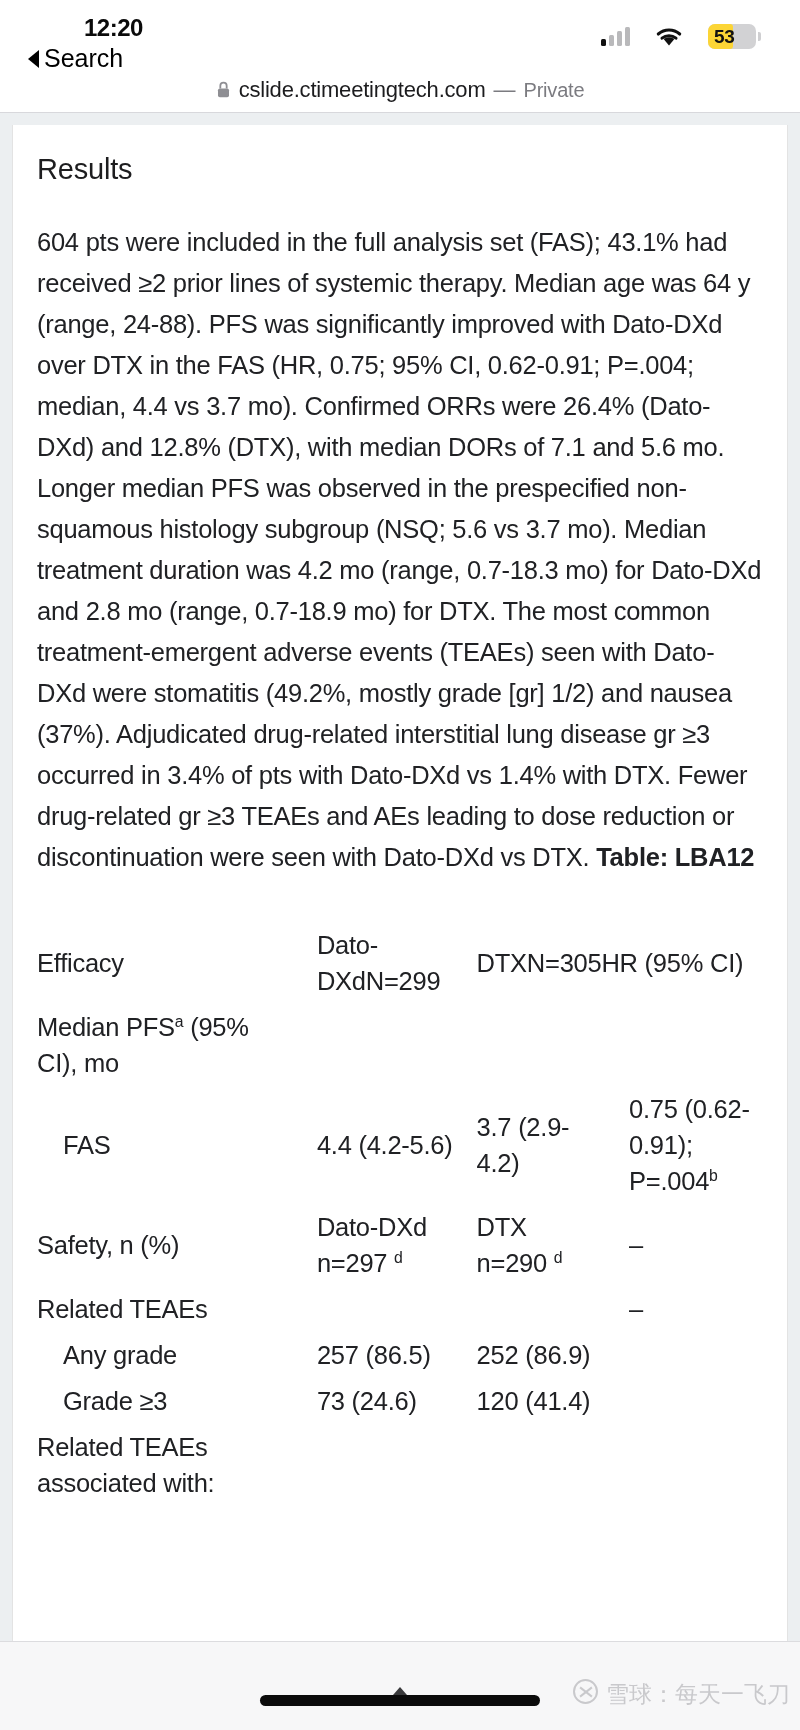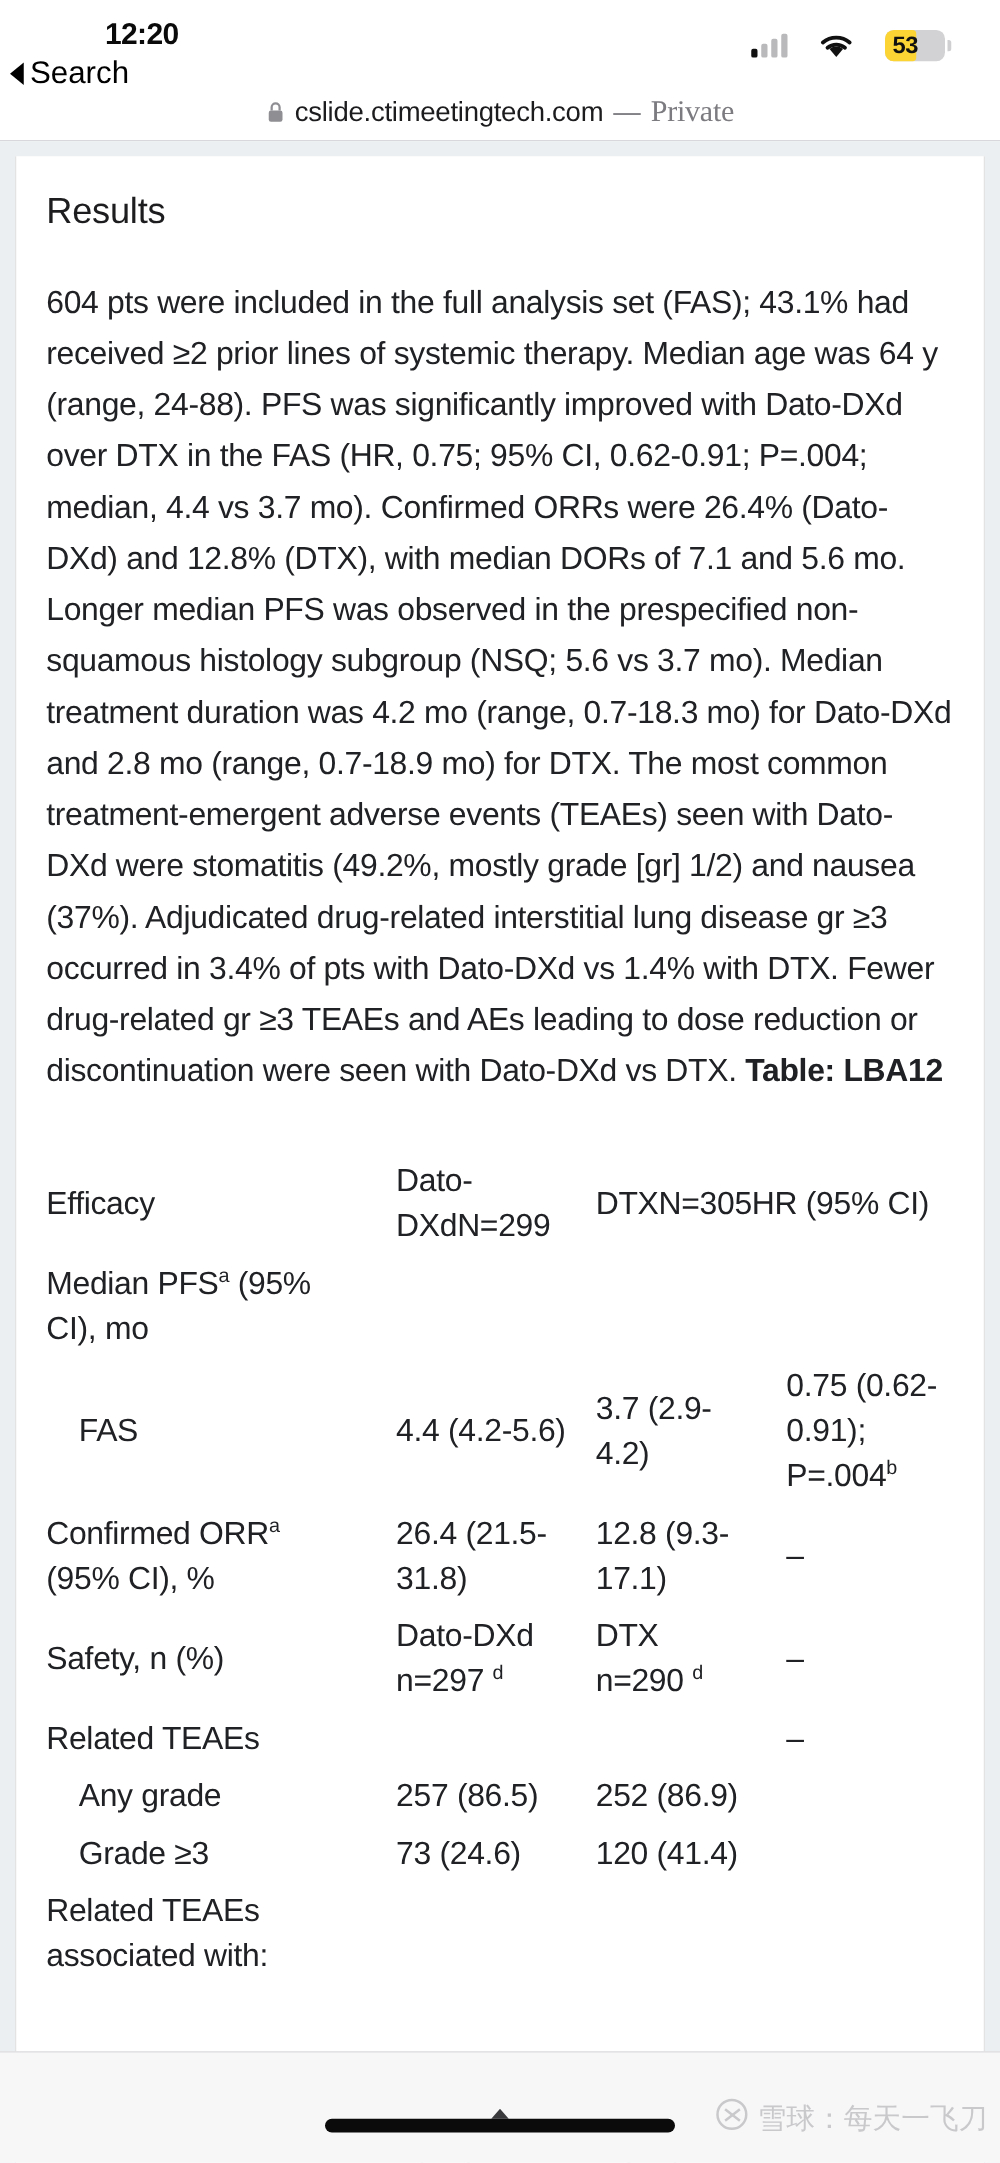--- a/index.html
+++ b/index.html
@@ -69,21 +69,21 @@
     position: absolute;
     right: -5px; top: 8px;
     width: 3px; height: 9px;
     border-radius: 0 2px 2px 0;
     background: #cfcfd1;
   }
 
   
   .back-row {
     position: absolute;
-    left: 8px;
+    left: 28px;
     top: 44px;
     display: flex;
     align-items: center;
     gap: 5px;
     font-size: 25px;
     color: #000;
   }
   .back-row .tri {
     width: 0; height: 0;
     border-top: 9px solid transparent;
@@ -94,21 +94,21 @@
     position: relative;
     height: 44px;
     display: flex;
     align-items: center;
     justify-content: center;
     gap: 8px;
     background: #ffffff;
   }
   .lock-icon { display: block; width: 15px; height: 18px; }
   .url-text { font-size: 22px; color: #1c1c1e; letter-spacing: -0.2px; }
-  .url-private { font-size: 24px; color: #7b7b80; letter-spacing: -0.2px; font-family: Liberation Serif, serif; }
+  .url-private { font-size: 20px; color: #7b7b80; letter-spacing: -0.2px; }
   .url-sep { font-size: 22px; color: #7b7b80; }
 
   .chrome-divider {
     height: 1px;
     background: #d8d8dc;
     width: 100%;
   }
 
   
   .page {
@@ -329,35 +329,20 @@
             <span>3.7 (2.9-</span><br>
             <span>4.2)</span>
           </td>
           <td class="val">
             <span>0.75 (0.62-</span><br>
             <span>0.91); P=.004</span><sup>b</sup>
           </td>
         </tr>
 
 
-        <tr>
-          <td class="lbl">
-            <span>Confirmed ORR</span><sup>a</sup><br>
-            <span>(95% CI), %</span>
-          </td>
-          <td class="val">
-            <span>26.4 (21.5-</span><br>
-            <span>31.8)</span>
-          </td>
-          <td class="val">
-            <span>12.8 (9.3-</span><br>
-            <span>17.1)</span>
-          </td>
-          <td class="val dash">–</td>
-        </tr>
 
 
         <tr>
           <td class="lbl">Safety, n (%)</td>
           <td class="val">
             <span>Dato-DXd</span><br>
             <span>n=297 </span><sup>d</sup>
           </td>
           <td class="val">
             <span>DTX</span><br>

